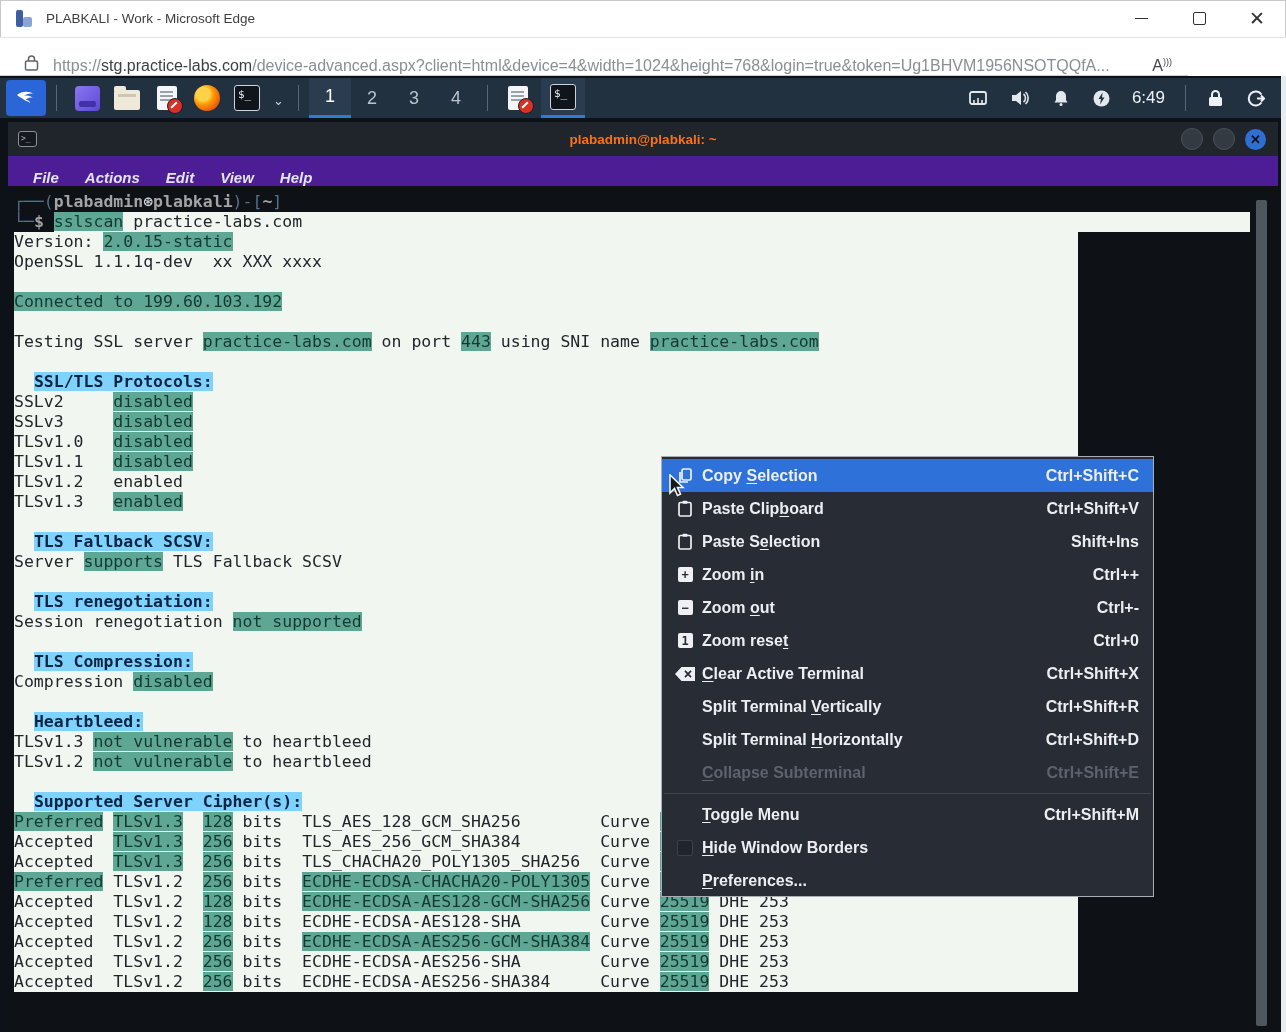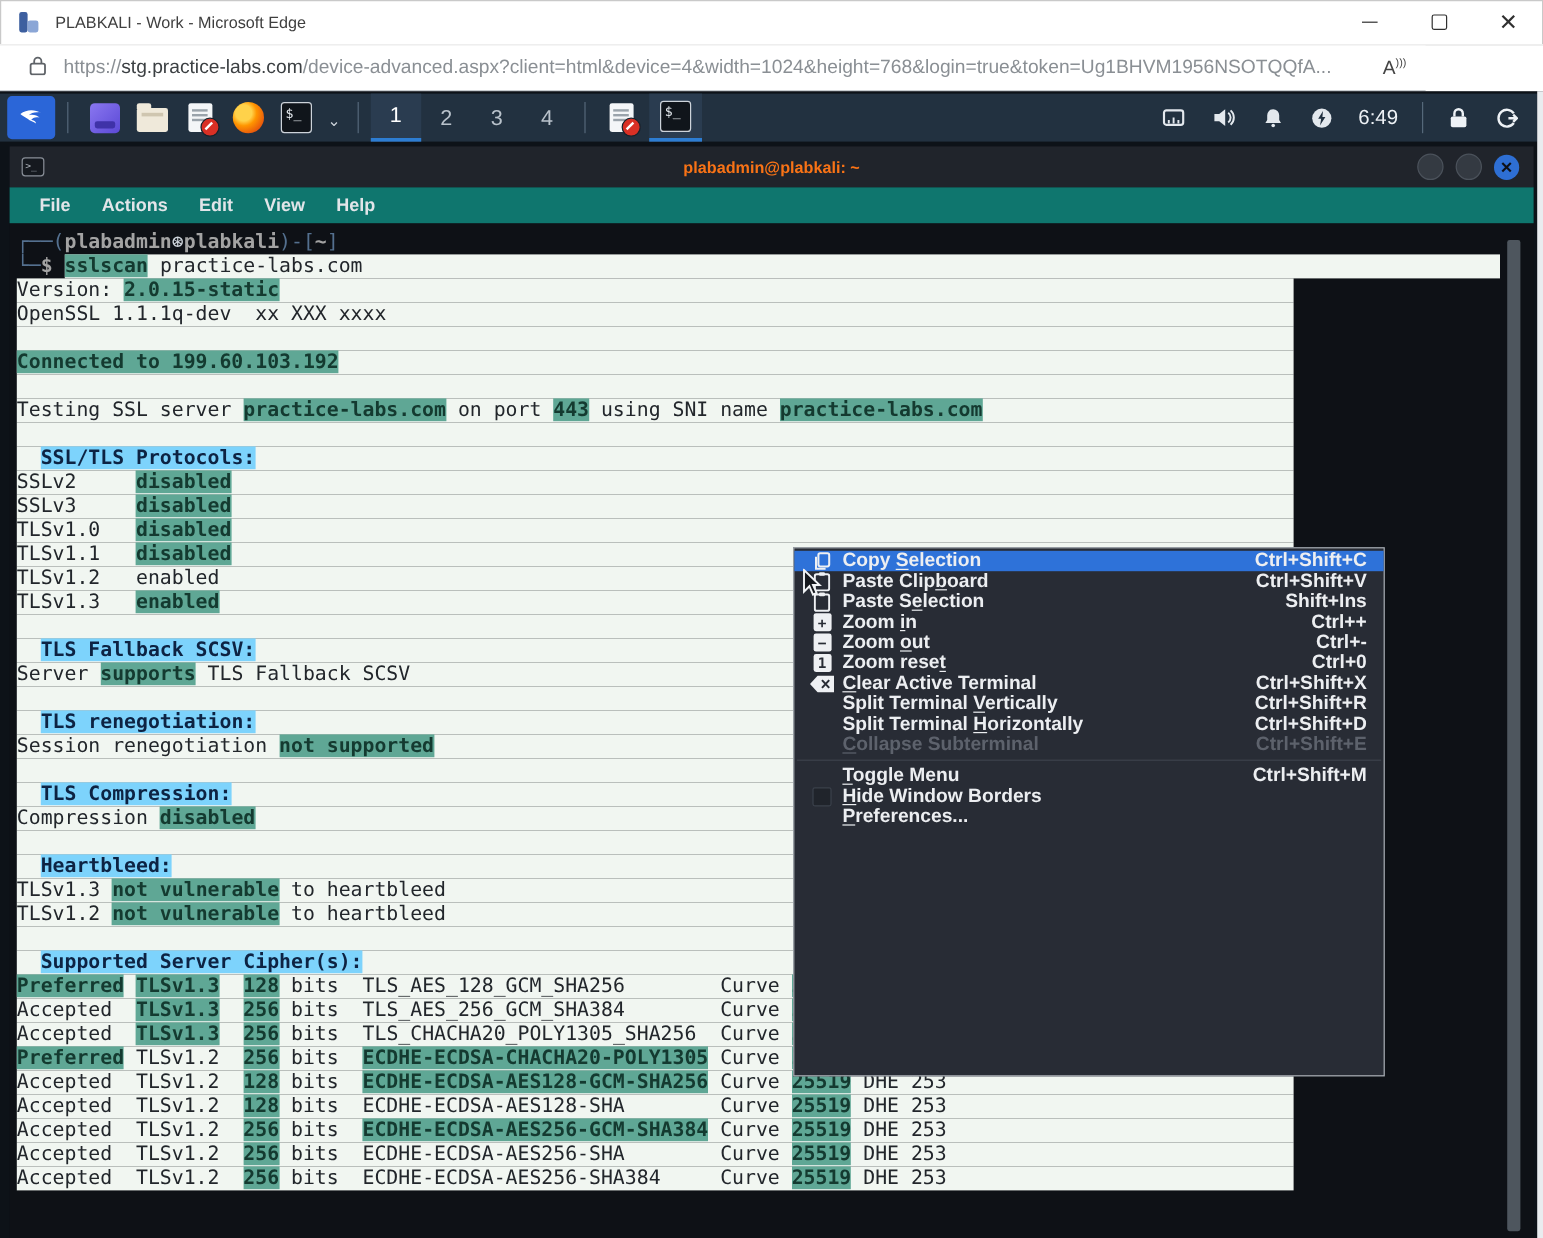--- a/index.html
+++ b/index.html
@@ -14,21 +14,21 @@
   .favicon .bar{position:absolute;left:2px;top:1px;width:7px;height:17px;background:#3d5f9f;border-radius:2px;}
   .favicon .blk{position:absolute;left:9px;top:8px;width:9px;height:10px;background:#8ba6d6;border-radius:2px;}
   #page-title{font-size:13.5px;color:#3f3f3f;}
   #win-controls{margin-left:auto;display:flex;align-items:center;height:100%;}
   .wc{width:58px;height:100%;display:flex;align-items:center;justify-content:center;color:#303030;}
   .wc .min{width:13px;height:0;border-top:1.6px solid #303030;display:block;}
   .wc .max{width:11px;height:11px;border:1.6px solid #303030;border-radius:2px;display:block;}
   .wc.close{font-size:19px;font-weight:300;}
 
   #urlbar{position:absolute;left:0;top:38px;width:1188px;height:38px;background:#ffffff;
-          border-bottom:1px solid #c9cdd1;box-sizing:border-box;display:flex;align-items:center;}
+          border-bottom:1px solid #c9cdd1;box-sizing:border-box;display:flex;align-items:flex-end;}
   .lock-icon{margin:0 14px 0 24px;}
   #url-text{font-size:16px;color:#8a8f94;white-space:nowrap;overflow:hidden;max-width:1160px;}
   #url-text .dom{color:#3c4043;}
   #read-aloud{margin-left:auto;margin-right:16px;font-size:16px;color:#444;white-space:nowrap;}
   #read-aloud sup{font-size:9px;}
 
   
   #desktop{position:absolute;left:0;top:76px;width:1286px;height:956px;background:#0d1218;}
   #right-strip{position:absolute;right:0;top:0;width:5px;height:956px;background:#e9ecef;}
 
@@ -65,42 +65,42 @@
   
   #termwin{position:absolute;left:8px;top:46px;width:1270px;height:910px;background:#0e1116;}
   #term-titlebar{height:34px;background:#20242b;display:flex;align-items:center;position:relative;}
   .tt-icon{width:19px;height:16px;border:1.5px solid #8a9099;border-radius:3px;margin-left:10px;
            background:#15191f;color:#aab0b8;font-size:8px;line-height:13px;padding-left:2px;box-sizing:border-box;font-family:"DejaVu Sans Mono",monospace;}
   #term-title{position:absolute;left:0;right:0;text-align:center;color:#f97316;font-size:13.5px;font-weight:bold;}
   .tt-btns{margin-left:auto;display:flex;align-items:center;gap:10px;margin-right:12px;z-index:2;}
   .tt-circle{width:20px;height:20px;border-radius:50%;background:#343a42;border:1px solid #4b525b;}
   .tt-close{width:21px;height:21px;border-radius:50%;background:#2e6fd4;color:#0e1116;display:flex;
             align-items:center;justify-content:center;font-size:13px;font-weight:bold;}
-  #term-menubar{height:30px;background:#0f766e;display:flex;align-items:center;padding-left:12px;}
+  #term-menubar{height:30px;background:#4c1d95;display:flex;align-items:flex-end;padding-left:12px;font-style:italic;}
   .tm-item{color:#e2e5e9;font-size:15px;padding:0 13px;font-weight:bold;}
 
   
   #term-content{position:relative;padding:6px 0 0 6px;font-family:"DejaVu Sans Mono",monospace;
                 font-size:16.5px;line-height:20px;}
   .tl{height:20px;white-space:pre;}
   .tl.sel{background:#f1f6f1;width:1064px;}
   .tl.row{display:flex;width:1236px;}
   .selfill{background:#f1f6f1;flex:1;white-space:pre;}
   .s-f{color:#54708f;}
   .s-b{color:#a3a3a3;font-weight:bold;}
   .s-w{color:#cdd3da;}
   .s-p{color:#22262b;}
-  .s-g{background:#5fa795;color:#143a30;font-weight:bold;}
+  .s-g{background:#5fa795;color:#143a30;}
   .s-h{background:#7dd3fc;color:#0d2343;font-weight:bold;}
   #term-scrollbar{position:absolute;left:1248px;top:78px;width:11px;height:826px;background:#4e565e;border-radius:2px;}
 
   
   #ctxmenu{position:absolute;left:661px;top:380px;width:493px;height:441px;background:#282c35;
            border:1px solid #a9aeb5;box-sizing:border-box;padding-top:2px;z-index:10;}
-  .ctx-item{height:17px;display:flex;align-items:center;color:#eceef1;font-size:16px;font-weight:bold;}
+  .ctx-item{height:33px;display:flex;align-items:center;color:#eceef1;font-size:16px;font-weight:bold;}
   .ctx-item.hl{background:#2e72d9;}
   .ctx-item.disabled{color:#5d626c;}
   .ctx-icon{width:26px;margin-left:10px;display:flex;align-items:center;justify-content:center;flex:0 0 26px;}
   .ctx-label{margin-left:4px;}
   .ctx-label u{text-decoration:underline;text-underline-offset:2px;}
   .ctx-short{margin-left:auto;margin-right:14px;font-weight:bold;}
   .ctx-sep{height:1px;background:#3e434d;margin:4px 2px;}
   .zbox{width:15px;height:15px;background:#eef0f3;border-radius:2px;color:#282c35;font-size:12px;
         font-weight:bold;display:flex;align-items:center;justify-content:center;font-family:"DejaVu Sans Mono",monospace;}
   .chkbox{width:14px;height:14px;background:#20242b;border:1.5px solid #3b414b;border-radius:2px;}

